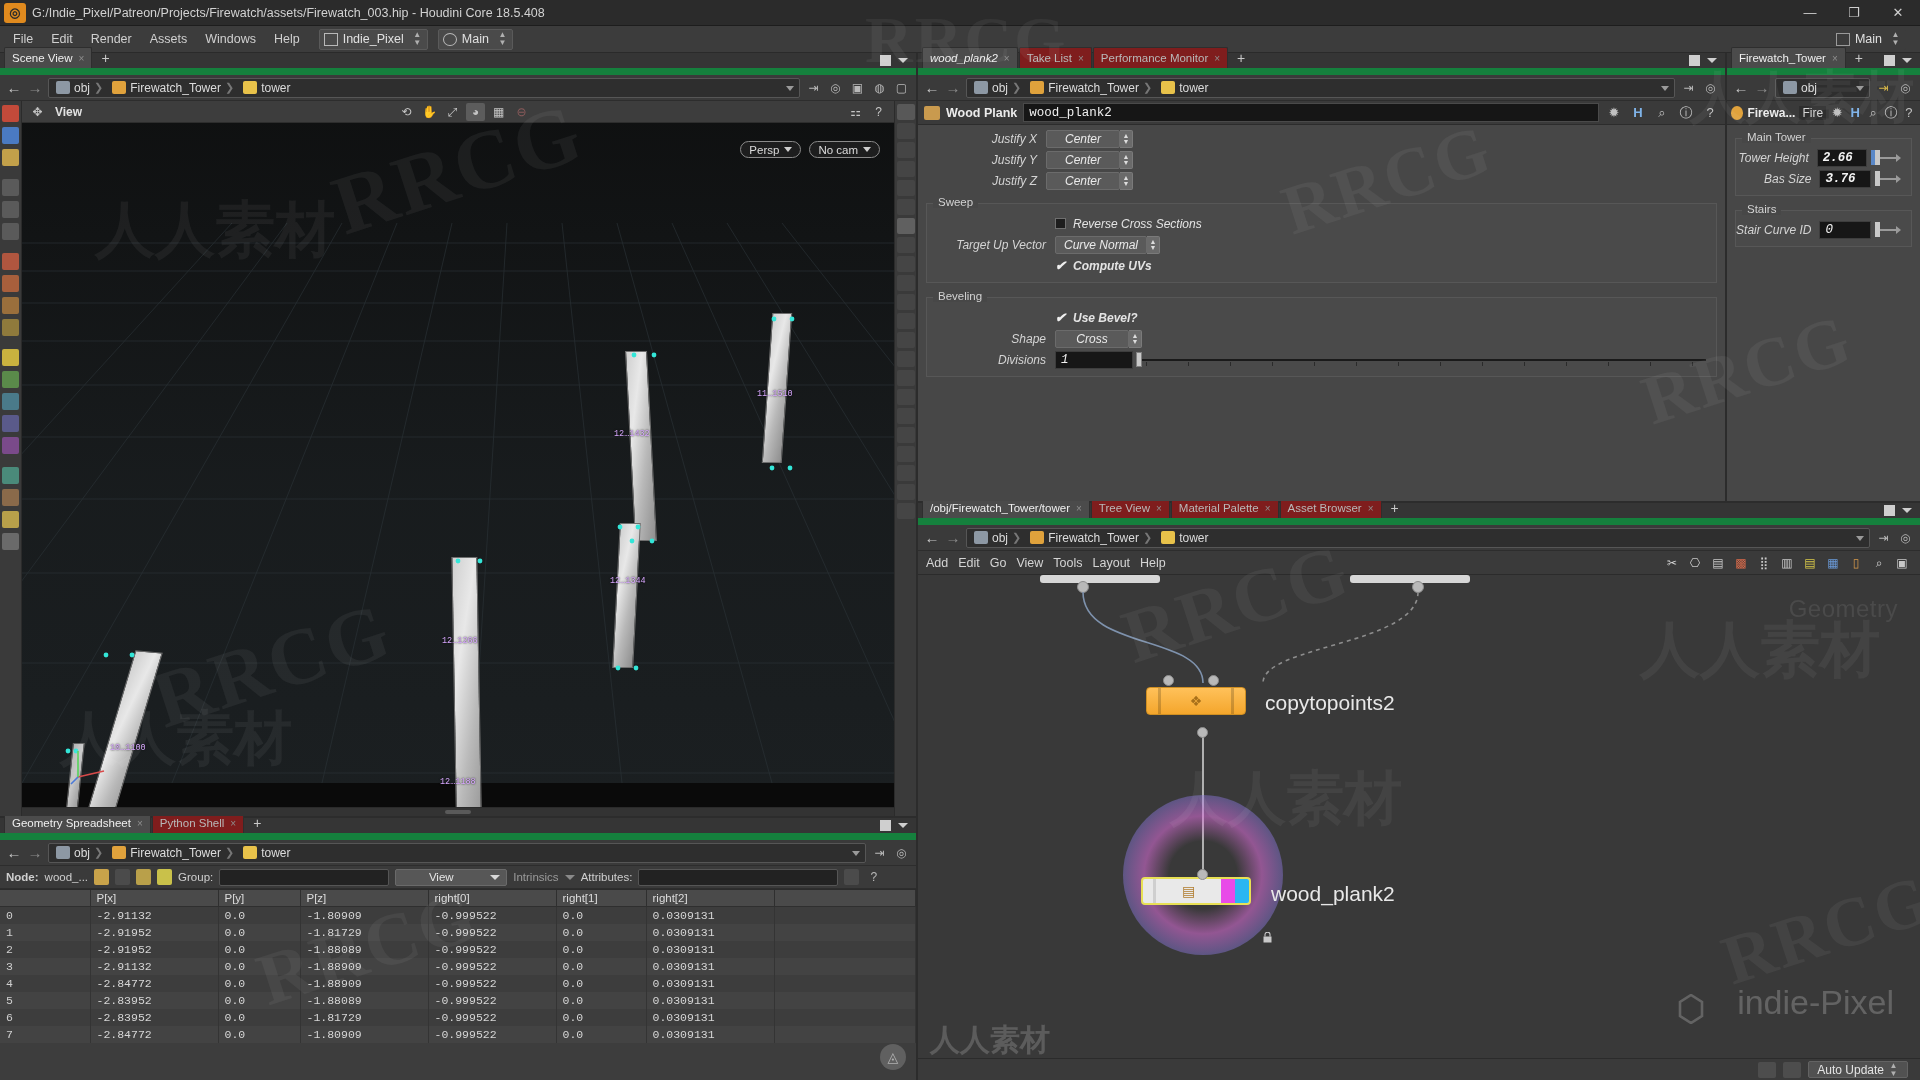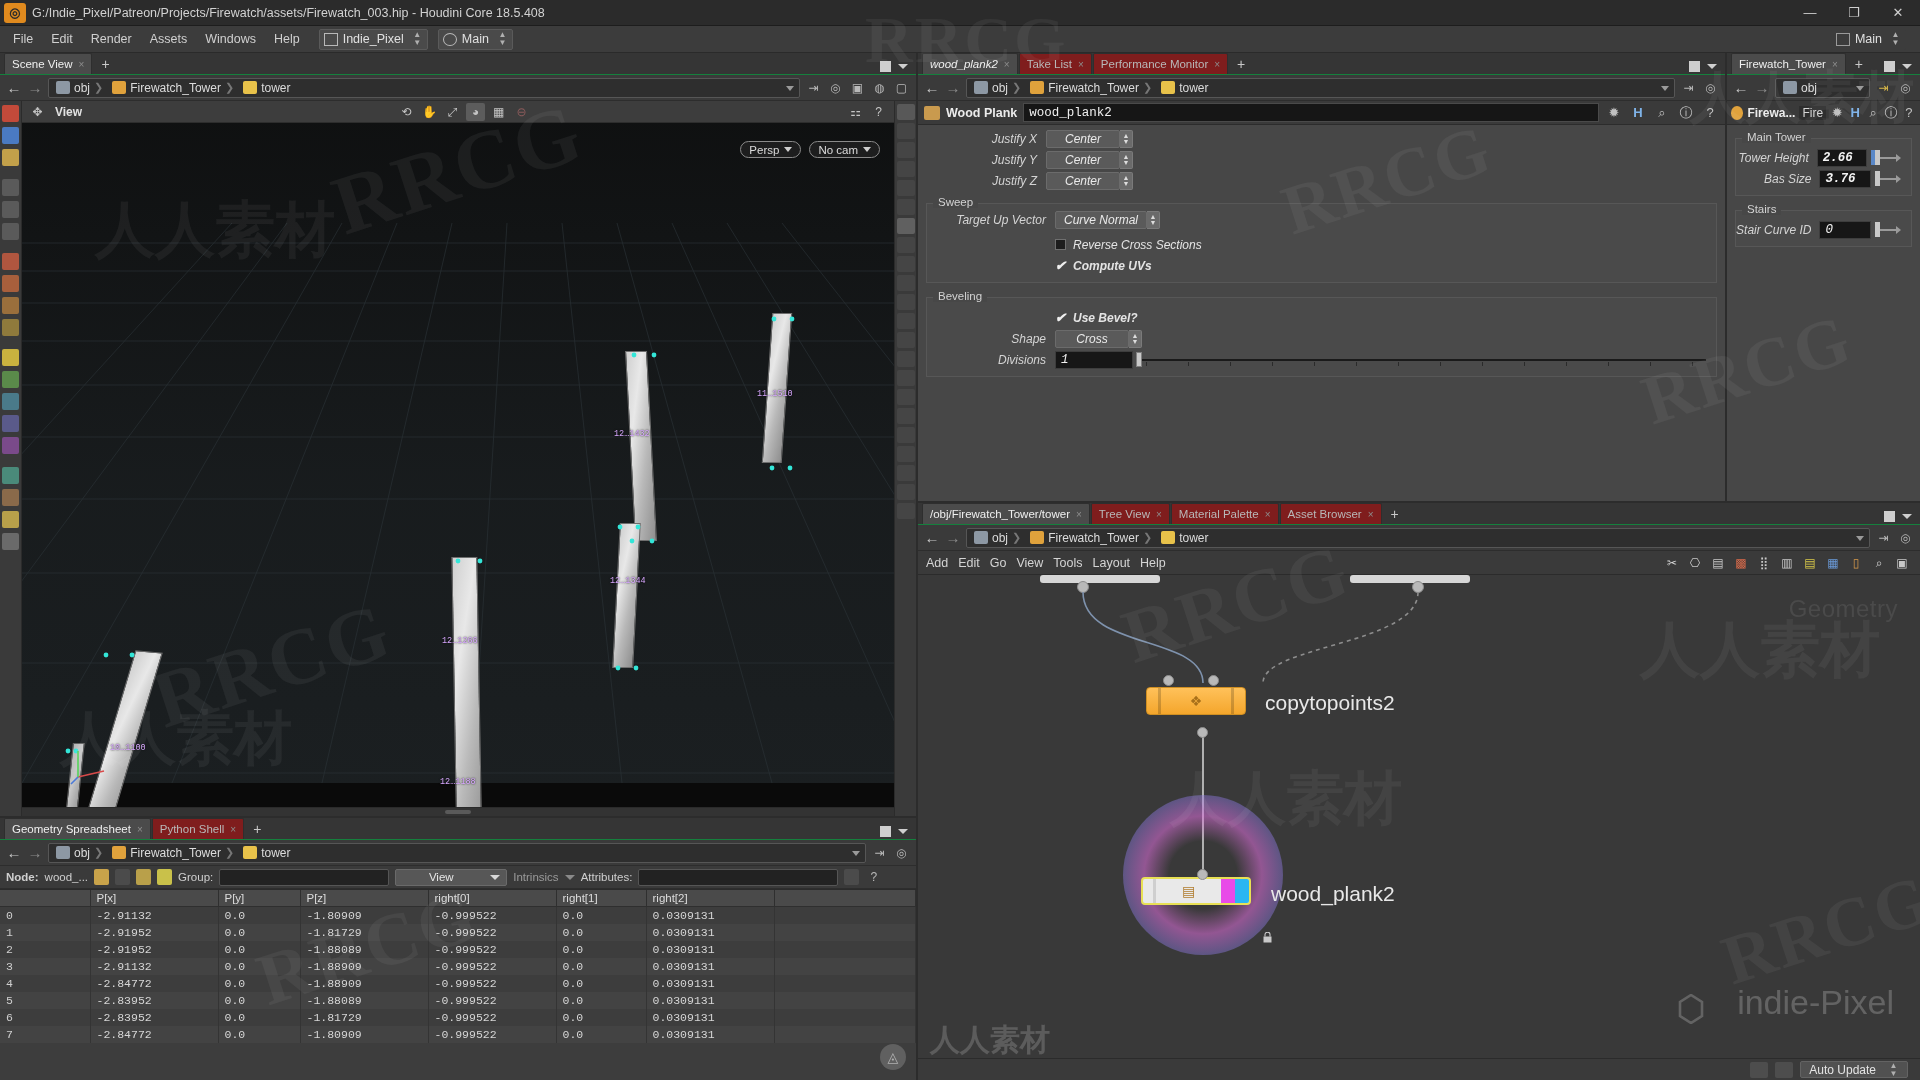--- a/index.html
+++ b/index.html
@@ -32,21 +32,21 @@
   .mb-right .desk-chip { background:#3c3c3c; border-color:#3c3c3c; }
 
   
   .body { flex:1; display:flex; min-height:0; background:#3a3a3a; }
   .col-left { width:916px; display:flex; flex-direction:column; min-width:0; }
   .col-right { flex:1; display:flex; flex-direction:column; min-width:0;
     border-left:2px solid #2c2c2c; }
 
   
   .tabstrip { height:22px; background:#353535; display:flex; align-items:flex-end;
-    border-bottom:1px solid #15803d; flex:0 0 22px; padding-left:4px; }
+    border-bottom:7px solid #15803d; flex:0 0 22px; padding-left:4px; }
   .ptab { height:21px; display:flex; align-items:center; padding:0 7px; font-size:11.5px;
     color:#b8b8b8; background:#7f1d1d; border:1px solid #2e2e2e; border-bottom:none;
     margin-right:1px; border-radius:2px 2px 0 0; }
   .ptab.active { background:#4b4b4b; color:#efefef; }
   .ptab .x { margin-left:6px; color:#8d8d8d; font-size:10px; }
   .ptab.plus { padding:0 8px; color:#c9c9c9; font-size:14px; background:transparent; border:none; }
   .ts-spacer { flex:1; }
   .ts-right { display:flex; align-items:center; gap:7px; padding:0 8px 2px 0; }
   .sqbtn { width:11px; height:11px; background:#cfcfcf; }
   .caret { width:0; height:0; border-left:5px solid transparent; border-right:5px solid transparent;
@@ -199,21 +199,21 @@
     background:#b9b9b9; border:1px solid #8c8c8c; }
   .glow { position:absolute; border-radius:50%; }
   .lock { position:absolute; width:9px; height:11px; }
 
   
   .statusbar { height:22px; background:#3a3a3a; display:flex; align-items:center;
     justify-content:flex-end; gap:7px; padding-right:12px; border-top:1px solid #2b2b2b;
     flex:0 0 22px; }
   .sb-ico { width:18px; height:16px; border-radius:2px; background:#4d4d4d; }
   .sb-sel { height:17px; background:#515151; border:1px solid #636363; border-radius:2px;
-    display:flex; align-items:center; padding:0 8px; gap:12px; font-size:12px; color:#e4e4e4; }
+    display:flex; align-items:center; padding:0 8px; gap:4px; font-size:12px; color:#e4e4e4; }
 
   
   .wm { position:absolute; color:rgba(255,255,255,.055); font-weight:bold;
     pointer-events:none; user-select:none; z-index:50; }
   .wm.rrcg { font-family:"Liberation Serif", serif; letter-spacing:2px; }
   .wm.cn { font-family:"DejaVu Sans", sans-serif; }
   .indiepixel { position:absolute; right:26px; bottom:36px; font-size:34px;
     color:rgba(200,200,200,.30); z-index:48; }
   .ipbadge { position:absolute; right:216px; bottom:34px; width:26px; height:30px; z-index:48;
     border:3px solid rgba(200,200,200,.30); border-radius:3px; }
@@ -731,29 +731,29 @@
               </div>
               <div class="prow">
                 <span class="plabel">Justify Z</span>
                 <span class="pmenu">Center</span>
                 <span class="pspin">▲<br>▼</span>
               </div>
             </div>
 
             <div class="pgroup gtop" style="margin-top:12px;">
               <div class="gtitle">Sweep</div>
+              <div class="prow" style="margin-top:4px;">
+                <span class="plabel"></span>
+                <span class="pcheck"></span>
+                <span class="pchecklbl">Reverse Cross Sections</span>
+              </div>
               <div class="prow">
                 <span class="plabel">Target Up Vector</span>
                 <span class="pmenu">Curve Normal</span>
                 <span class="pspin">▲<br>▼</span>
-              </div>
-              <div class="prow" style="margin-top:4px;">
-                <span class="plabel"></span>
-                <span class="pcheck"></span>
-                <span class="pchecklbl">Reverse Cross Sections</span>
               </div>
               <div class="prow">
                 <span class="plabel"></span>
                 <span class="pcheck on">✔</span>
                 <span class="pchecklbl b">Compute UVs</span>
               </div>
             </div>
 
             <div class="pgroup gtop" style="margin-top:14px;">
               <div class="gtitle">Beveling</div>

